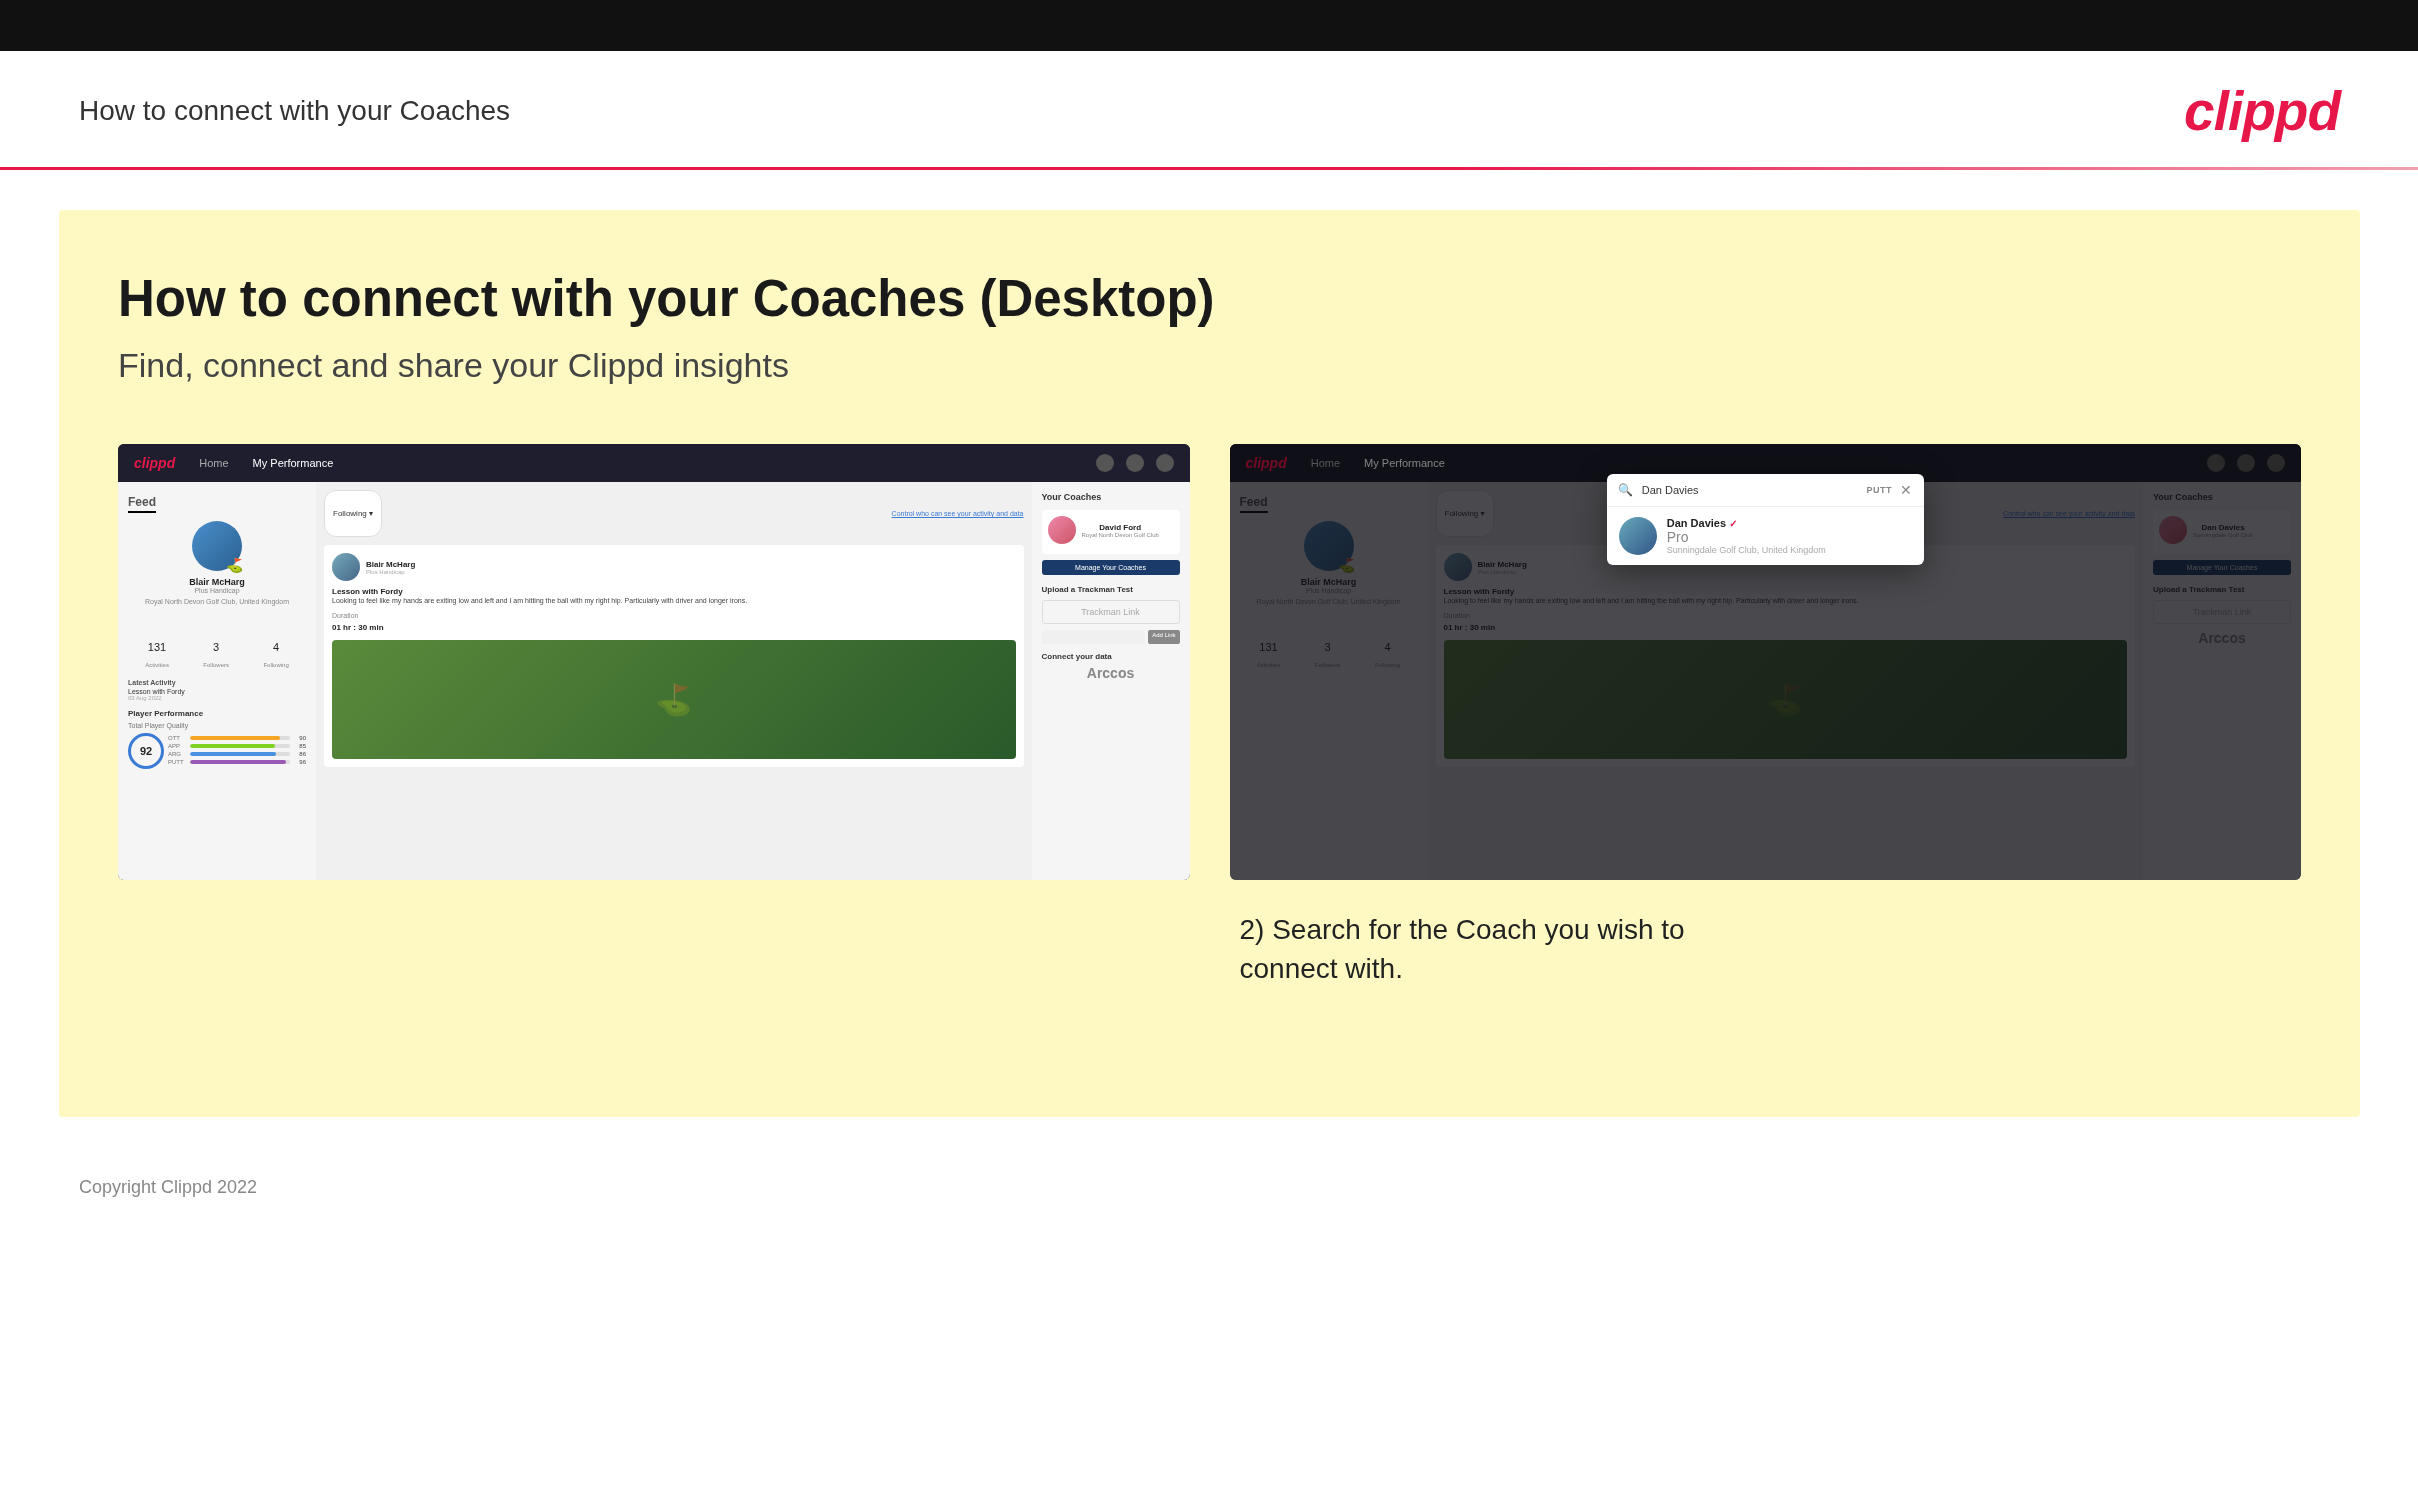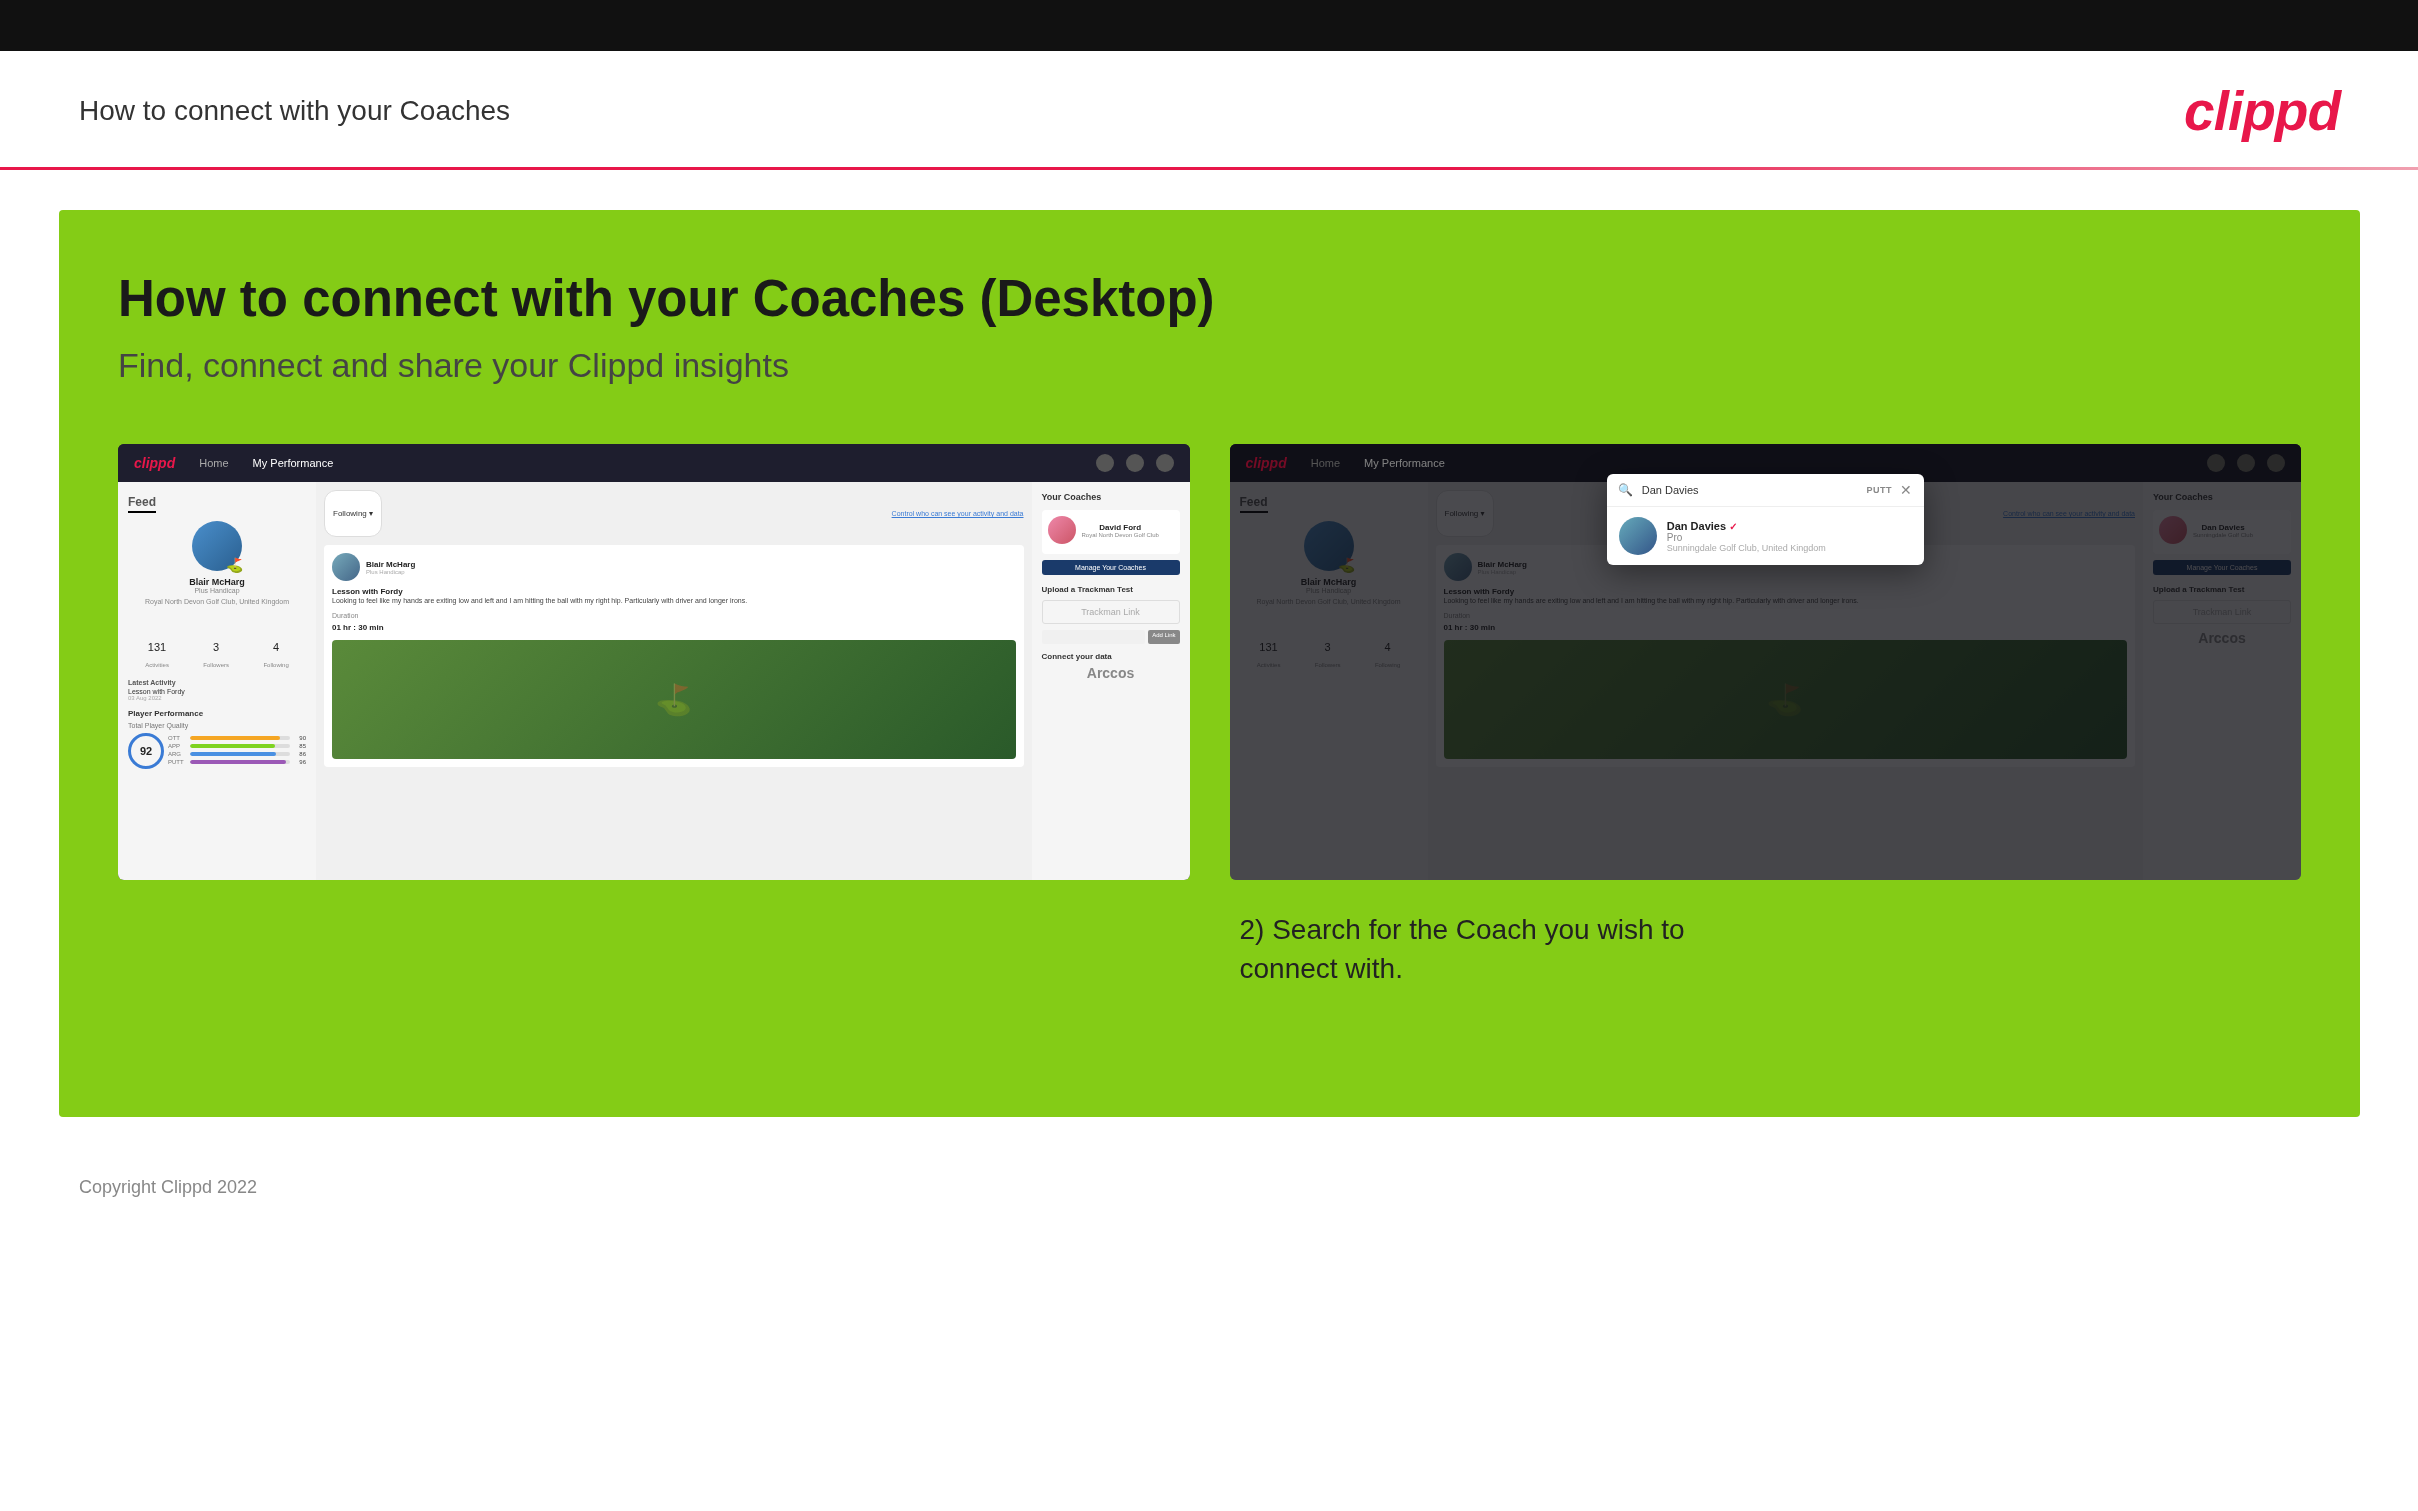--- a/index.html
+++ b/index.html
@@ -41,21 +41,21 @@
 
     
     .header-divider {
       height: 3px;
       background: linear-gradient(to right, #e8174a 60%, #f0a0b0 100%);
       margin: 0 0 0 0;
     }
 
     
     .main-content {
-      background: #84cc16;
+      background: #fef9c3;
       margin: 40px 59px;
       padding: 59px 59px 79px 59px;
       border-radius: 4px;
     }
 
     .main-heading {
       font-size: 51px;
       font-weight: 700;
       color: #1a1a1a;
       margin-bottom: 18px;
@@ -507,21 +507,21 @@
       background: linear-gradient(135deg, #6ab, #358);
       border-radius: 50%;
       flex-shrink: 0;
     }
     .ss-result-name {
       font-size: 11px;
       font-weight: 700;
       color: #222;
     }
     .ss-result-role {
-      font-size: 10px;
+      font-size: 14px;
       color: #888;
     }
     .ss-result-club {
       font-size: 9px;
       color: #aaa;
     }
 
     
     .caption-area {
       padding: 30px 10px 0;

